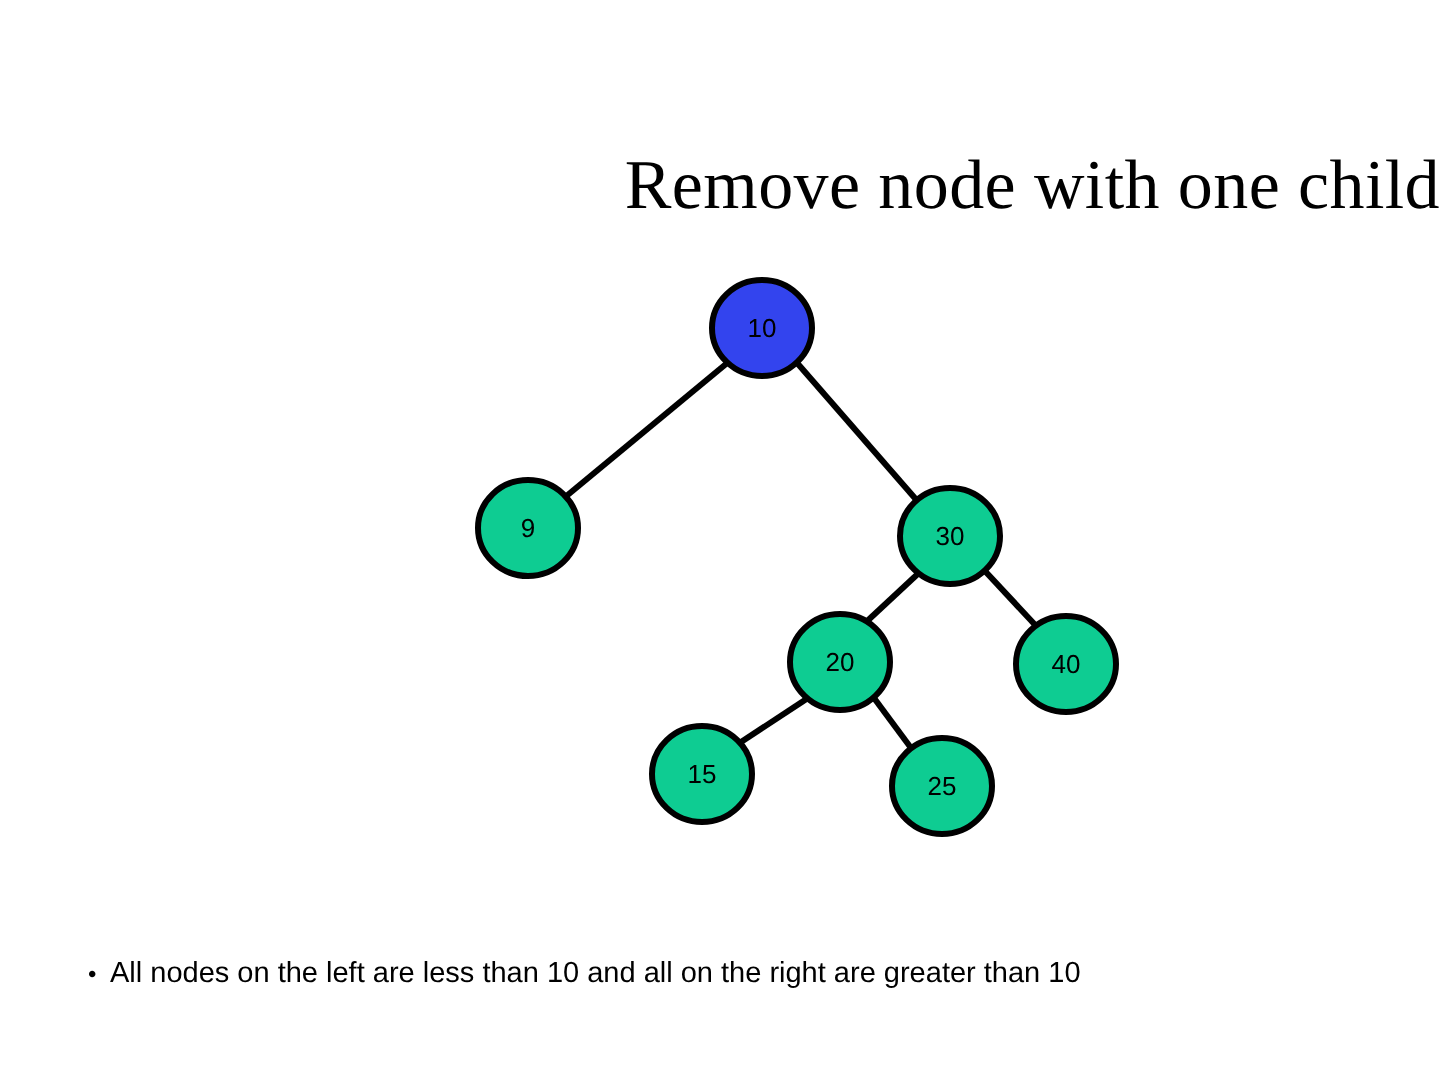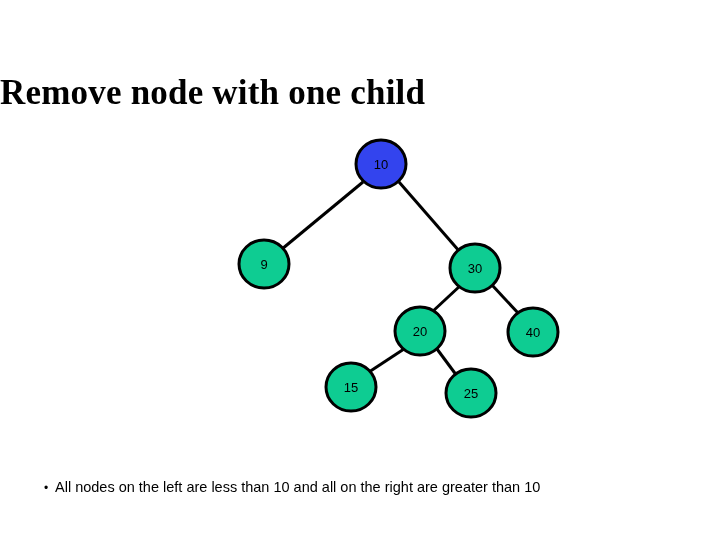--- a/index.html
+++ b/index.html
@@ -20,24 +20,24 @@
     left: 0; top: 0;
     width: 720px;
     height: 540px;
     background: #ffffff;
   }
   #slide-title {
     position: absolute;
     left: 0;
     top: 72px;
     width: 720px;
-    text-align: left;
+    text-align: right;
     font-family: "Liberation Serif", serif;
     font-size: 35px;
-    font-weight: bold;
+    font-weight: normal;
     color: #000000;
     letter-spacing: 0.2px;
     line-height: 42px;
     white-space: nowrap;
   }
   #tree-diagram {
     position: absolute;
     left: 0;
     top: 0;
     width: 716px;

